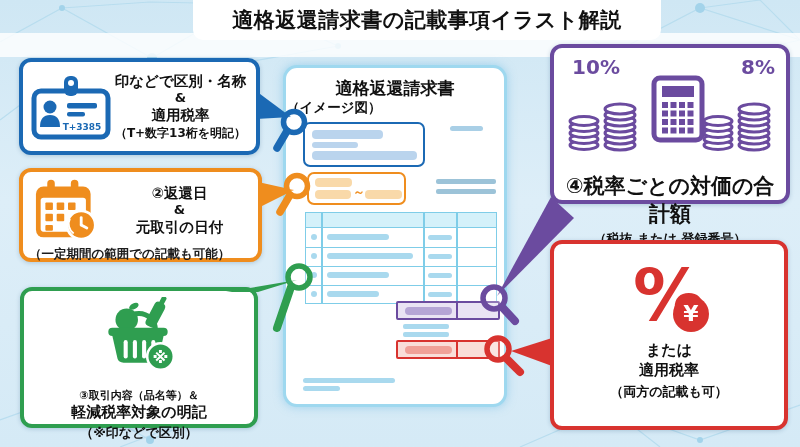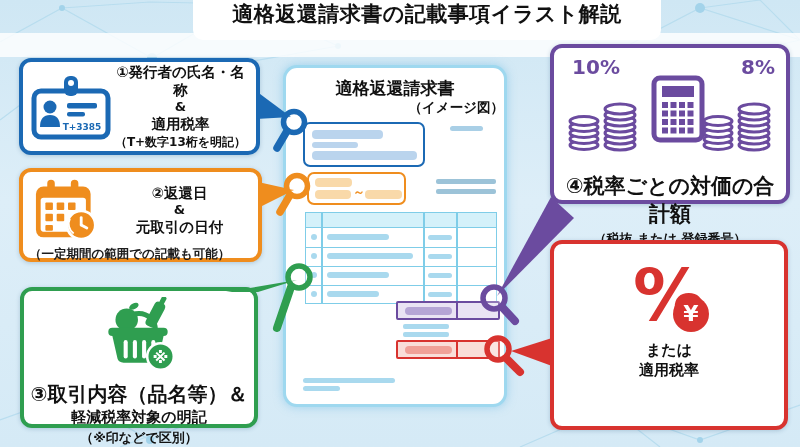--- a/index.html
+++ b/index.html
@@ -12,31 +12,31 @@
     color:#1c1c1c;
   }
   .abs { position:absolute; }
   
   #bg-net { position:absolute; left:0; top:0; z-index:0; }
   
   .title-stripe { left:0; top:33px; width:800px; height:24px; background:rgba(255,255,255,0.82); z-index:1; }
   .title-box {
     left:193px; top:0; width:468px; height:40px; background:#ffffff;
     border-radius:0 0 10px 10px; z-index:2;
-    display:flex; align-items:flex-start; justify-content:center;
+    display:flex; align-items:center; justify-content:center;
   }
   .title-box h1 { font-size:21px; letter-spacing:0.5px; color:#111; }
   
   .doc {
     left:283px; top:65px; width:224px; height:342px; background:#ffffff;
     border:3px solid #9ed8ef; border-radius:14px; z-index:2;
     box-shadow:0 0 10px rgba(110,185,225,0.55);
   }
   .doc-title { left:0; top:9px; width:100%; text-align:center; font-size:17px; color:#111; }
-  .doc-subtitle { left:0; top:31px; width:100%; text-align:right; font-size:13.5px; color:#111; }
+  .doc-subtitle { left:0; top:31px; width:100%; text-align:left; font-size:13.5px; color:#111; }
   .bar { position:absolute; border-radius:4px; }
   .blue-sec { left:17px; top:54px; width:122px; height:45px; border:2.5px solid #1b69b4; border-radius:7px; }
   .orange-sec { left:21px; top:104px; width:99px; height:33px; border:2.5px solid #ef8d1e; border-radius:7px; }
   .tilde { position:absolute; left:44px; top:12px; font-size:12px; color:#ef8d1e; line-height:12px; }
   .inv-table { left:19px; top:144px; width:192px; height:92px; border:1.5px solid #7fcde8; }
   .tbl-line { position:absolute; background:#7fcde8; }
   .tbl-header { position:absolute; left:0; top:0; width:100%; height:15px; background:#d4f1fa; border-bottom:1.5px solid #7fcde8; }
   .cell-dot { position:absolute; width:6px; height:6px; border-radius:50%; background:#a9d9ee; }
   .rule { position:absolute; background:#a9d9ee; border-radius:3px; }
   .sum-row { position:absolute; left:110px; width:104px; height:19px; border-radius:2px; }
@@ -178,21 +178,21 @@
     <rect x="3" y="17" width="74" height="46" rx="7" fill="#ffffff" stroke="#1b69b4" stroke-width="5"></rect>
     <rect x="33" y="2" width="14" height="20" rx="6" fill="#1b69b4"></rect>
     <circle cx="40" cy="9" r="3" fill="#ffffff"></circle>
     <circle cx="19" cy="33" r="6.5" fill="#1b69b4"></circle>
     <path d="M9,53 Q9,41 19,41 Q29,41 29,53 Z" fill="#1b69b4"></path>
     <rect x="36" y="29" width="30" height="5.5" rx="2" fill="#1b69b4"></rect>
     <rect x="36" y="38" width="18" height="4.5" rx="2" fill="#1b69b4"></rect>
     <text x="51" y="56" font-size="9" font-weight="bold" fill="#1b69b4" text-anchor="middle">T+3385</text>
   </svg>
   <div class="c-text" style="flex:1;">
-    <div class="l-main">①発行者の氏名・名称</div>
+    <div class="l-main">印などで区別・名称</div>
     <div class="l-amp">&amp;</div>
     <div class="l-main">適用税率</div>
     <div class="l-note">（T+数字13桁を明記）</div>
   </div>
 </div>
 
 <div class="abs callout orange-box">
   <div class="row">
     <svg width="78" height="66" viewBox="0 0 76 70" style="flex:0 0 78px;">
       <rect x="15" y="2" width="10" height="17" rx="5" fill="#ef8d1e" stroke="#ffffff" stroke-width="2"></rect>
@@ -234,21 +234,21 @@
     <rect x="12" y="30" width="58" height="8" rx="4" fill="#2f9e50"></rect>
     <g fill="#ffffff">
       <rect x="27" y="42" width="4" height="18" rx="2"></rect>
       <rect x="36" y="42" width="4" height="18" rx="2"></rect>
       <rect x="45" y="42" width="4" height="18" rx="2"></rect>
       <rect x="54" y="42" width="4" height="13" rx="2"></rect>
     </g>
     <circle cx="63" cy="58" r="13" fill="#2f9e50" stroke="#ffffff" stroke-width="2.5"></circle>
     <text x="63" y="64" font-size="16" font-weight="bold" fill="#ffffff" text-anchor="middle">※</text>
   </svg>
-  <div class="l-main" style="font-size:20px;margin-top:4px;">③取引内容（品名等）＆</div>
+  <div class="l-main" style="font-size:11px;margin-top:11px;">③取引内容（品名等）＆</div>
   <div class="l-main" style="font-size:15px;">軽減税率対象の明記</div>
   <div class="l-note" style="font-size:13px;">（※印などで区別）</div>
 </div>
 
 <div class="abs callout purple-box">
   <svg width="232" height="100" viewBox="0 0 232 100">
     <text x="38" y="22" text-anchor="middle" class="rate-label">10%</text>
     <text x="200" y="22" text-anchor="middle" class="rate-label">8%</text>
     <g fill="#ffffff" stroke="#6b4b9f" stroke-width="3">
 
@@ -307,20 +307,21 @@
   <div class="l-note" style="font-size:13px;">（税抜 または 登録番号）</div>
 </div>
 
 <div class="abs callout red-box">
   <div class="pct-wrap">
     <span class="pct-sym">%</span>
     <span class="yen-badge">¥</span>
   </div>
   <div class="l-main">または</div>
   <div class="l-main">適用税率</div>
+  <div class="l-note">（両方の記載も可）</div>
 </div>
 
 <svg id="overlay" width="800" height="447">
 
   <polygon points="256,91 256,119 291,117" fill="#1b69b4"></polygon>
   <polygon points="258,182 258,208 294,190" fill="#ef8d1e"></polygon>
   <polygon points="226,292 258,292 297,280" fill="#2f9e50"></polygon>
   <polygon points="551,197 574,218 497,296" fill="#6b4b9f"></polygon>
   <polygon points="552,338 552,366 511,351" fill="#d8332f"></polygon>
 

